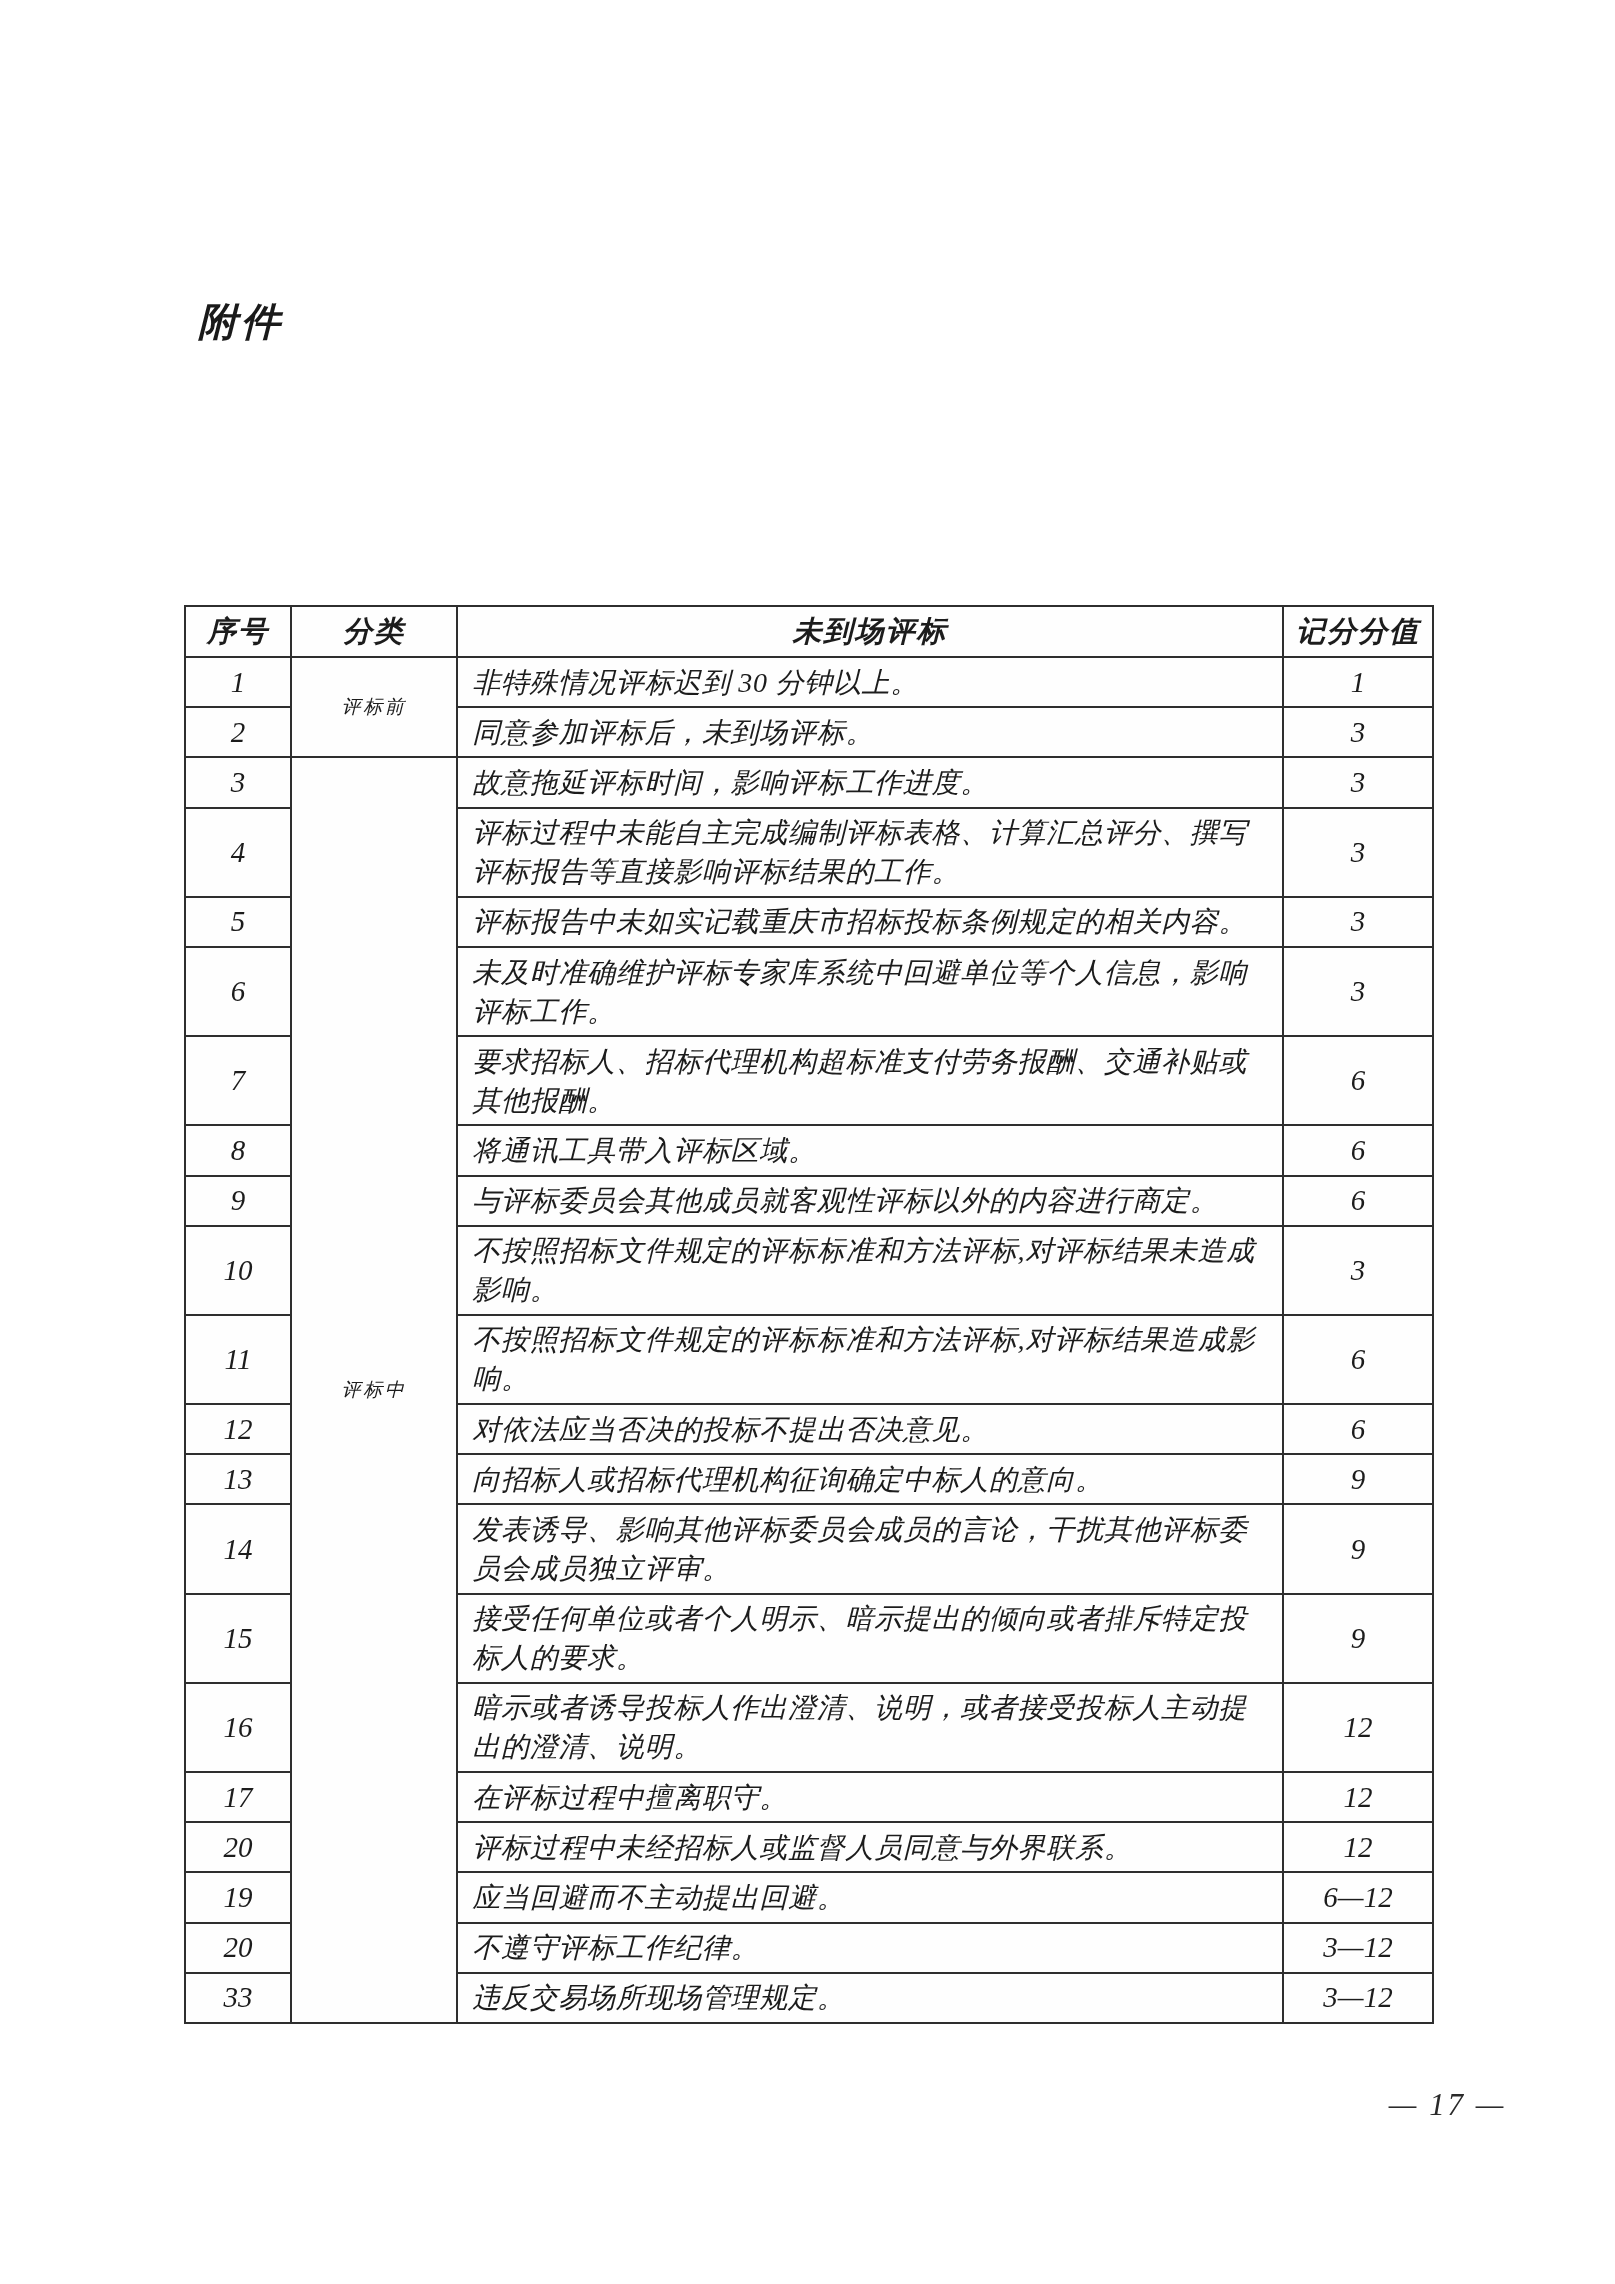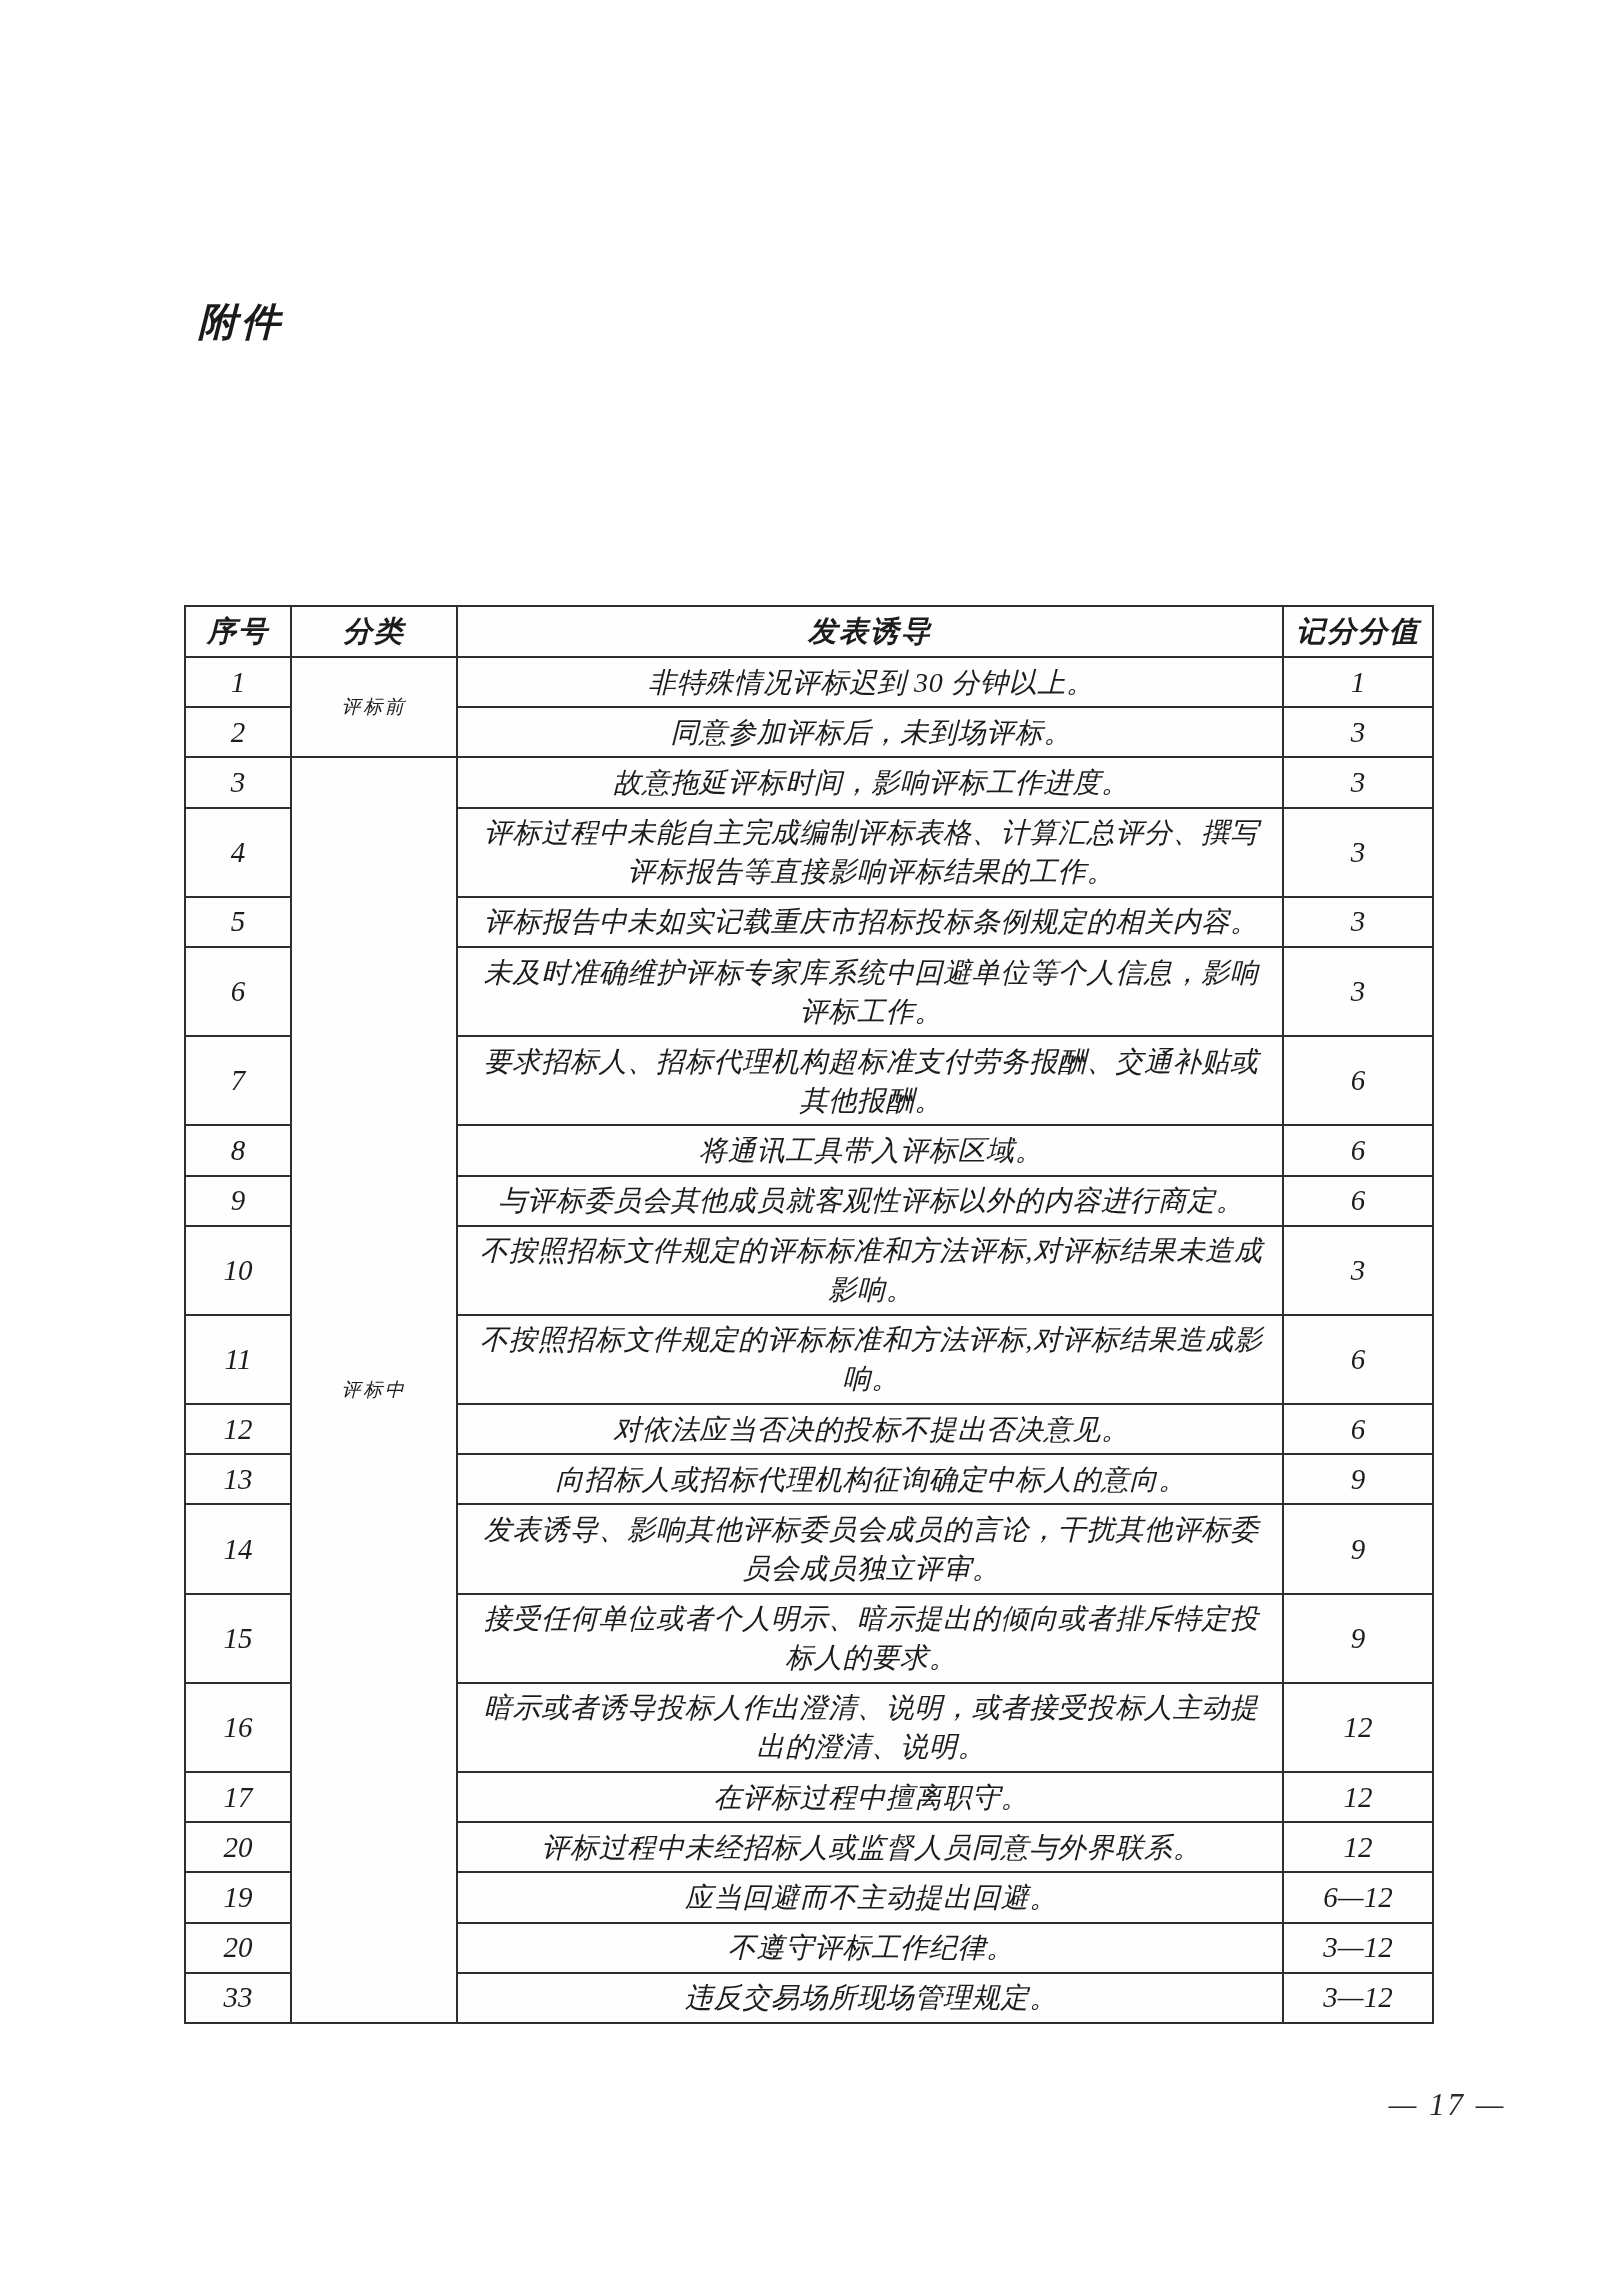--- a/index.html
+++ b/index.html
@@ -71,21 +71,21 @@
     text-align: center;
     vertical-align: middle;
     font-size: 29px;
     padding: 3.9px 2.6px;
   }
   td.cell-category {
     font-size: 19px;
     letter-spacing: 2.6px;
   }
   td.cell-behavior {
-    text-align: center;
+    text-align: left;
     vertical-align: middle;
     padding: 4.6px 11.7px 4.6px 14.3px;
     line-height: 39px;
     height: 39px;
     letter-spacing: 0.7px;
   }
   .page-number {
     position: absolute;
     top: 2087px;
     right: 110px;
@@ -107,21 +107,21 @@
     <colgroup>
       <col style="width:106px">
       <col style="width:166px">
       <col style="width:826px">
       <col style="width:150px">
     </colgroup>
     <thead>
       <tr id="header-row">
           <th>序号</th>
           <th>分类</th>
-          <th>发表诱导</th>
+          <th>未到场评标</th>
           <th>记分分值</th>
         </tr>
     </thead>
     <tbody id="table-body">
         <tr>
           <td class="cell-no">1</td>
           <td class="cell-category" rowspan="2">评标前</td>
           <td class="cell-behavior">非特殊情况评标迟到 30 分钟以上。</td>
           <td class="cell-score">1</td>
         </tr>

